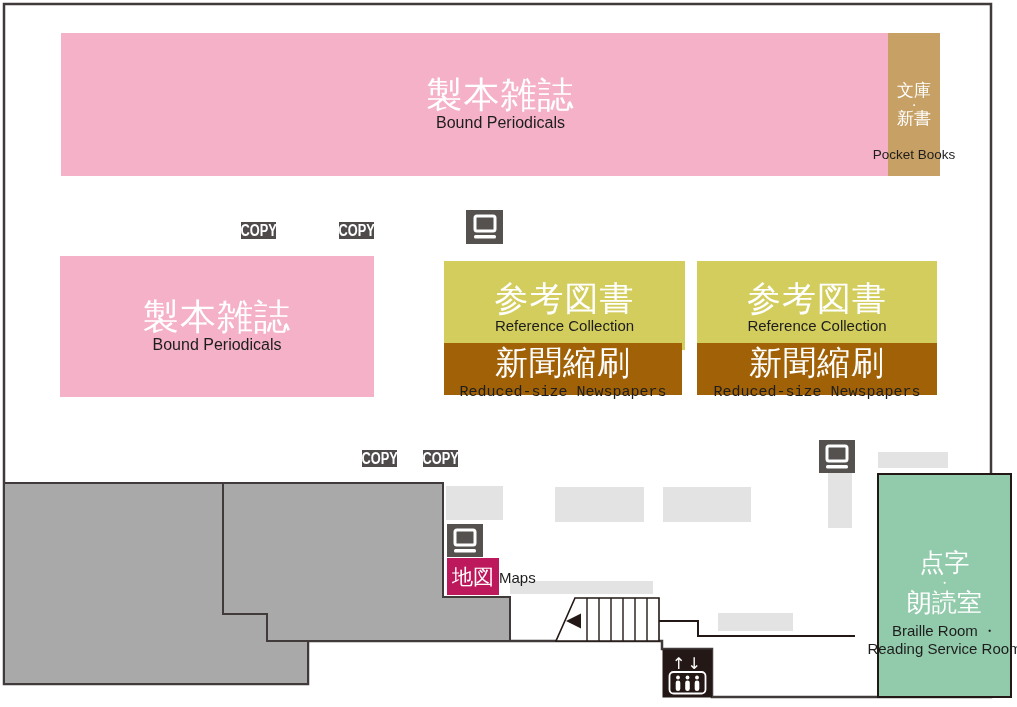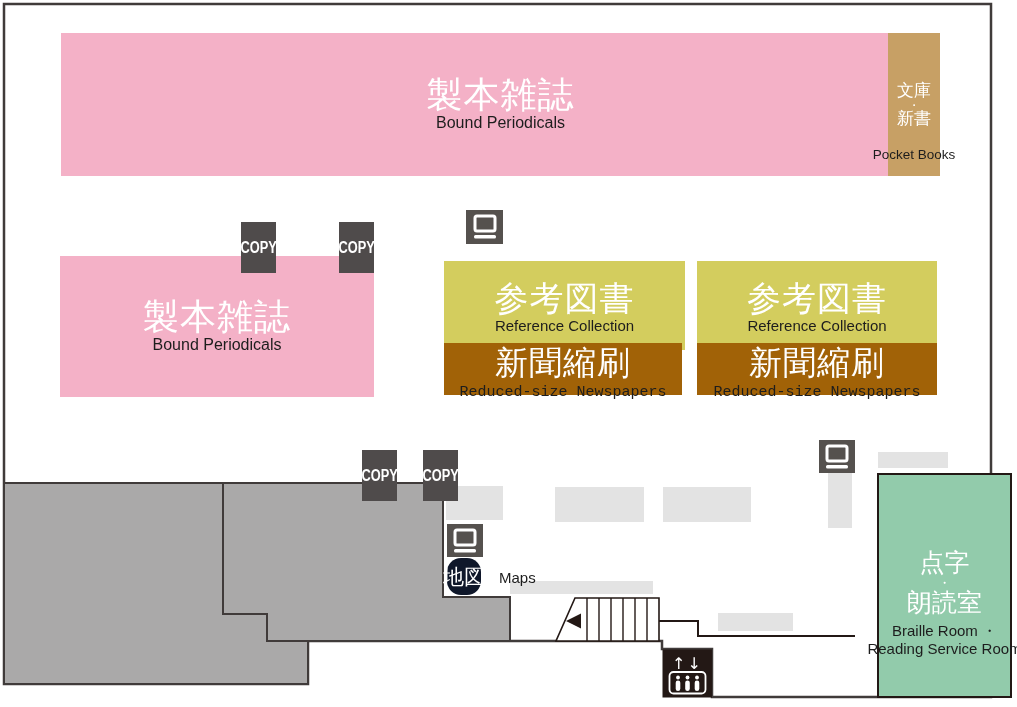--- a/index.html
+++ b/index.html
@@ -40,27 +40,27 @@
 
   #green-room{left:856px;top:473px;width:135px;height:225px;background:#92cbab;
     border:2px solid #231815;box-sizing:border-box;
     display:flex;flex-direction:column;align-items:center;text-align:center;padding-top:74px;margin-left:21px;}
   .green-jp{color:#fff;font-size:25px;line-height:1.1;white-space:nowrap;}
   .green-dot{color:#fff;font-size:12px;line-height:1;}
   .green-en{color:#1d1d1d;font-size:15px;line-height:1.2;white-space:nowrap;}
   #green-text-en{margin-top:6px;}
 
   #maps-wrap{left:447px;top:558px;width:56px;height:37px;}
-  #maps-box{left:0;top:0;width:34px;height:37px;background:#0f172a;
-    display:flex;align-items:center;justify-content:center;border-radius:14px;}
+  #maps-box{left:0;top:0;width:52px;height:37px;background:#be185d;
+    display:flex;align-items:center;justify-content:center;}
   #maps-box span{color:#fff;font-size:21px;white-space:nowrap;}
   #maps-en{left:52px;top:11px;color:#1d1d1d;font-size:15px;white-space:nowrap;}
 
   
-  .copy-box{width:35px;height:51px;background:#4f4b4b;display:flex;align-items:center;justify-content:center;}
+  .copy-box{width:35px;height:17px;background:#4f4b4b;display:flex;align-items:center;justify-content:center;}
   .copy-box span{color:#fff;font-weight:bold;font-size:16px;letter-spacing:0;transform:scaleX(.8);}
   .pc-box{width:37px;height:34px;background:#55514e;display:flex;align-items:center;justify-content:center;}
 </style>
 </head>
 <body>
 
 <div id="stage">
 
   <svg width="1017" height="707" viewBox="0 0 1017 707">
 

